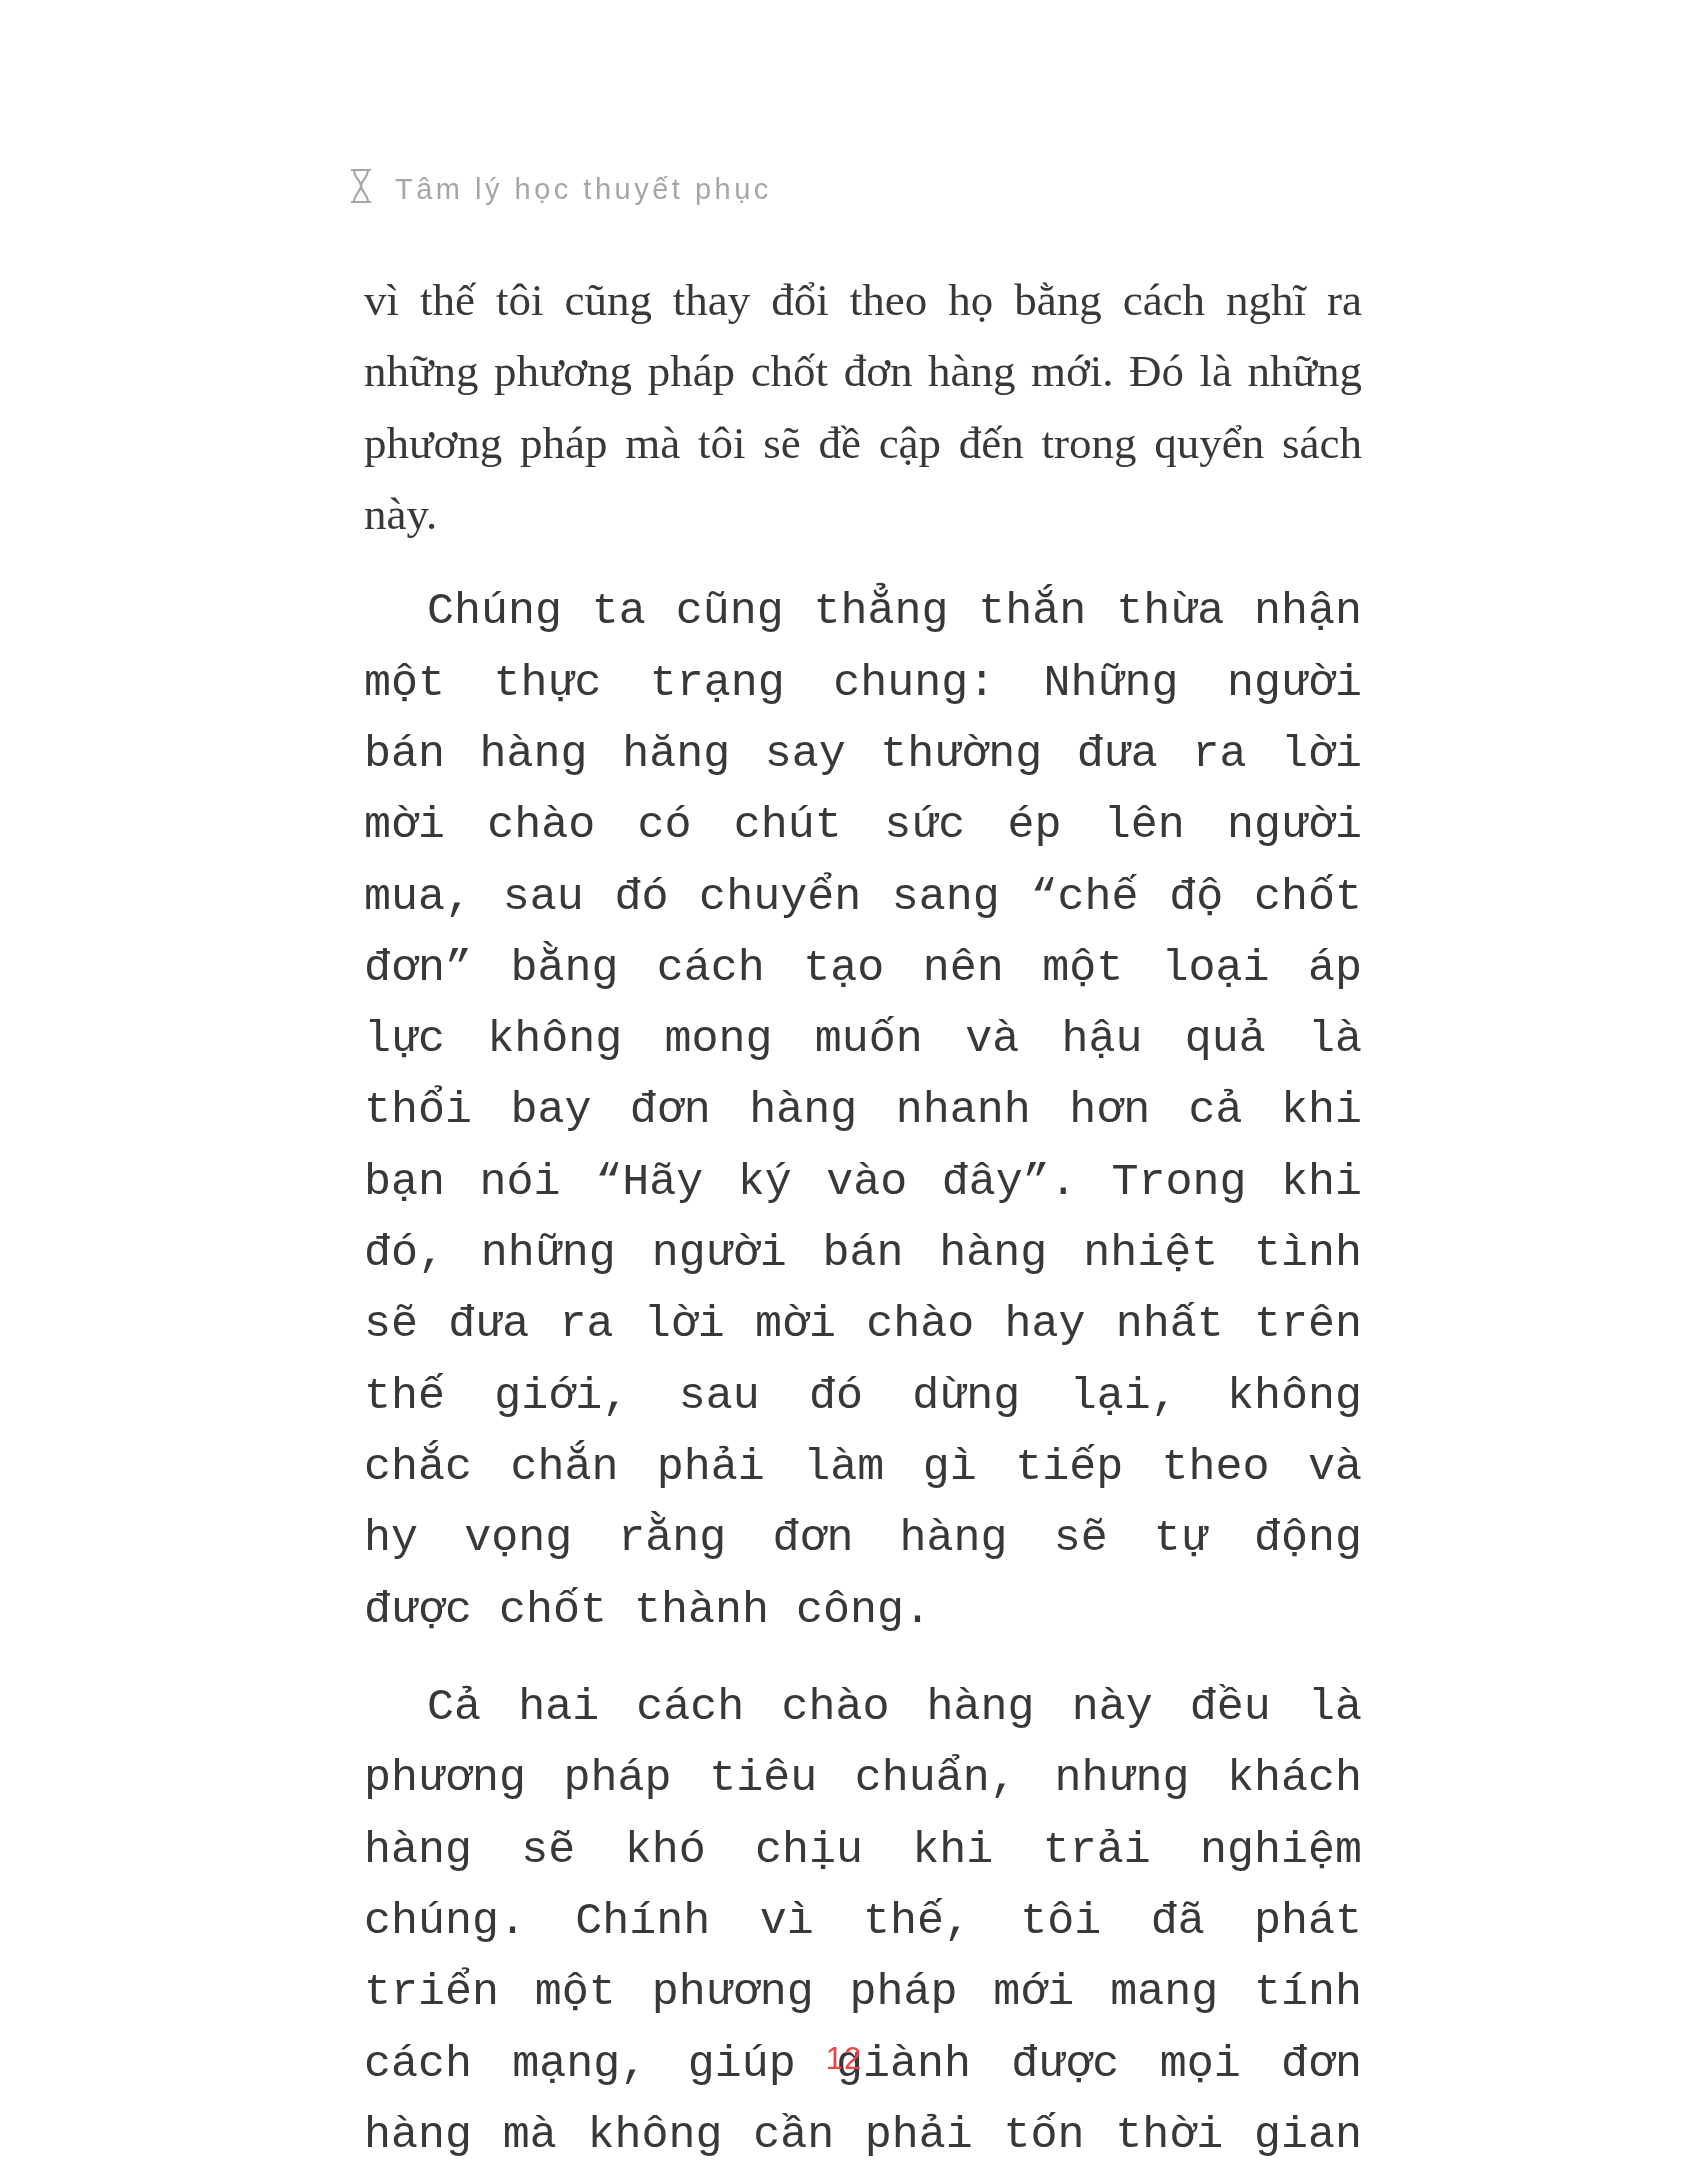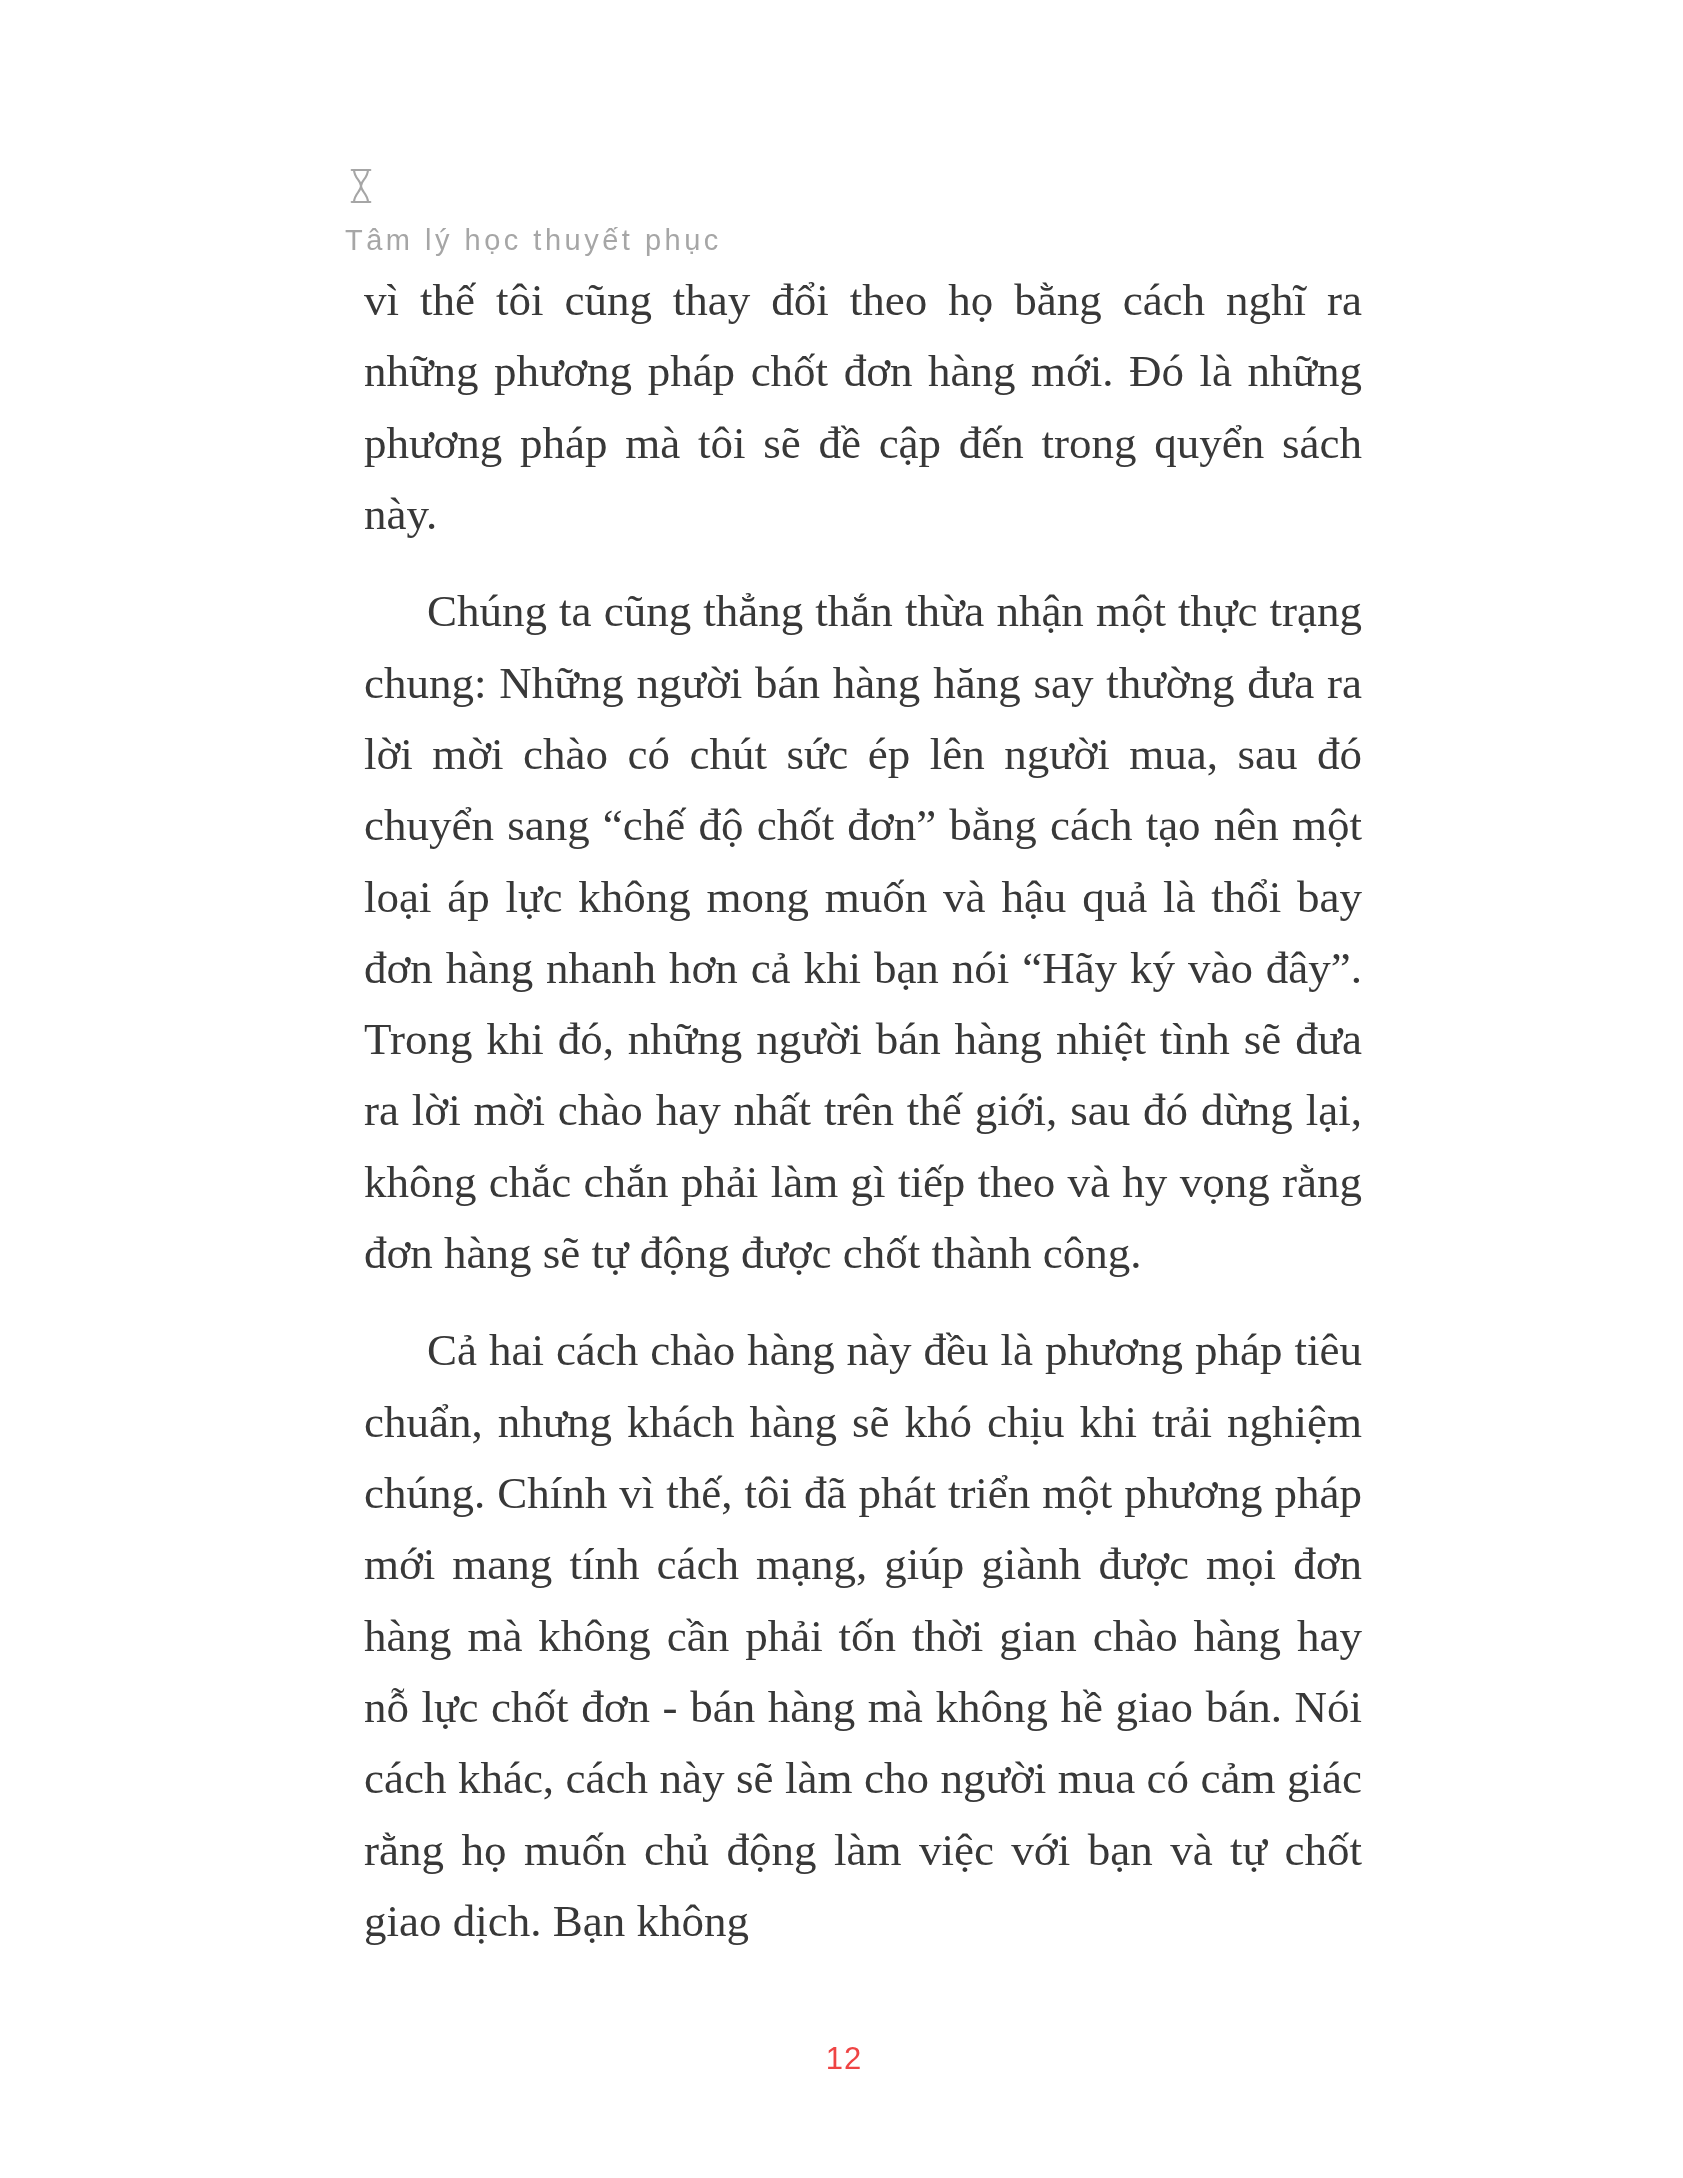--- a/index.html
+++ b/index.html
@@ -21,23 +21,22 @@
     inset: 0;
     background: #ffffff;
   }
 
   
   .running-header {
     position: absolute;
     left: 345px;
     top: 166px;
     display: flex;
-    align-items: flex-start;
+    align-items: flex-end;
     gap: 18px;
-    flex-direction: column;
   }
   .running-header .icon {
     display: inline-flex;
     align-items: center;
     justify-content: center;
   }
   .running-header .title {
     font-family: "Liberation Sans", sans-serif;
     font-size: 29px;
     font-weight: 400;
@@ -55,20 +54,21 @@
   .text-column p {
     margin: 0 0 26px 0;
     font-size: 45px;
     line-height: 1.585;
     text-align: justify;
     text-justify: inter-word;
     color: #383838;
   }
   .text-column p.indented {
     text-indent: 63px;
+    font-family: Liberation Mono, monospace;
   }
 
   
   .page-number {
     position: absolute;
     left: 345px;
     width: 998px;
     top: 2041px;
     text-align: center;
     font-family: "Liberation Sans", sans-serif;

